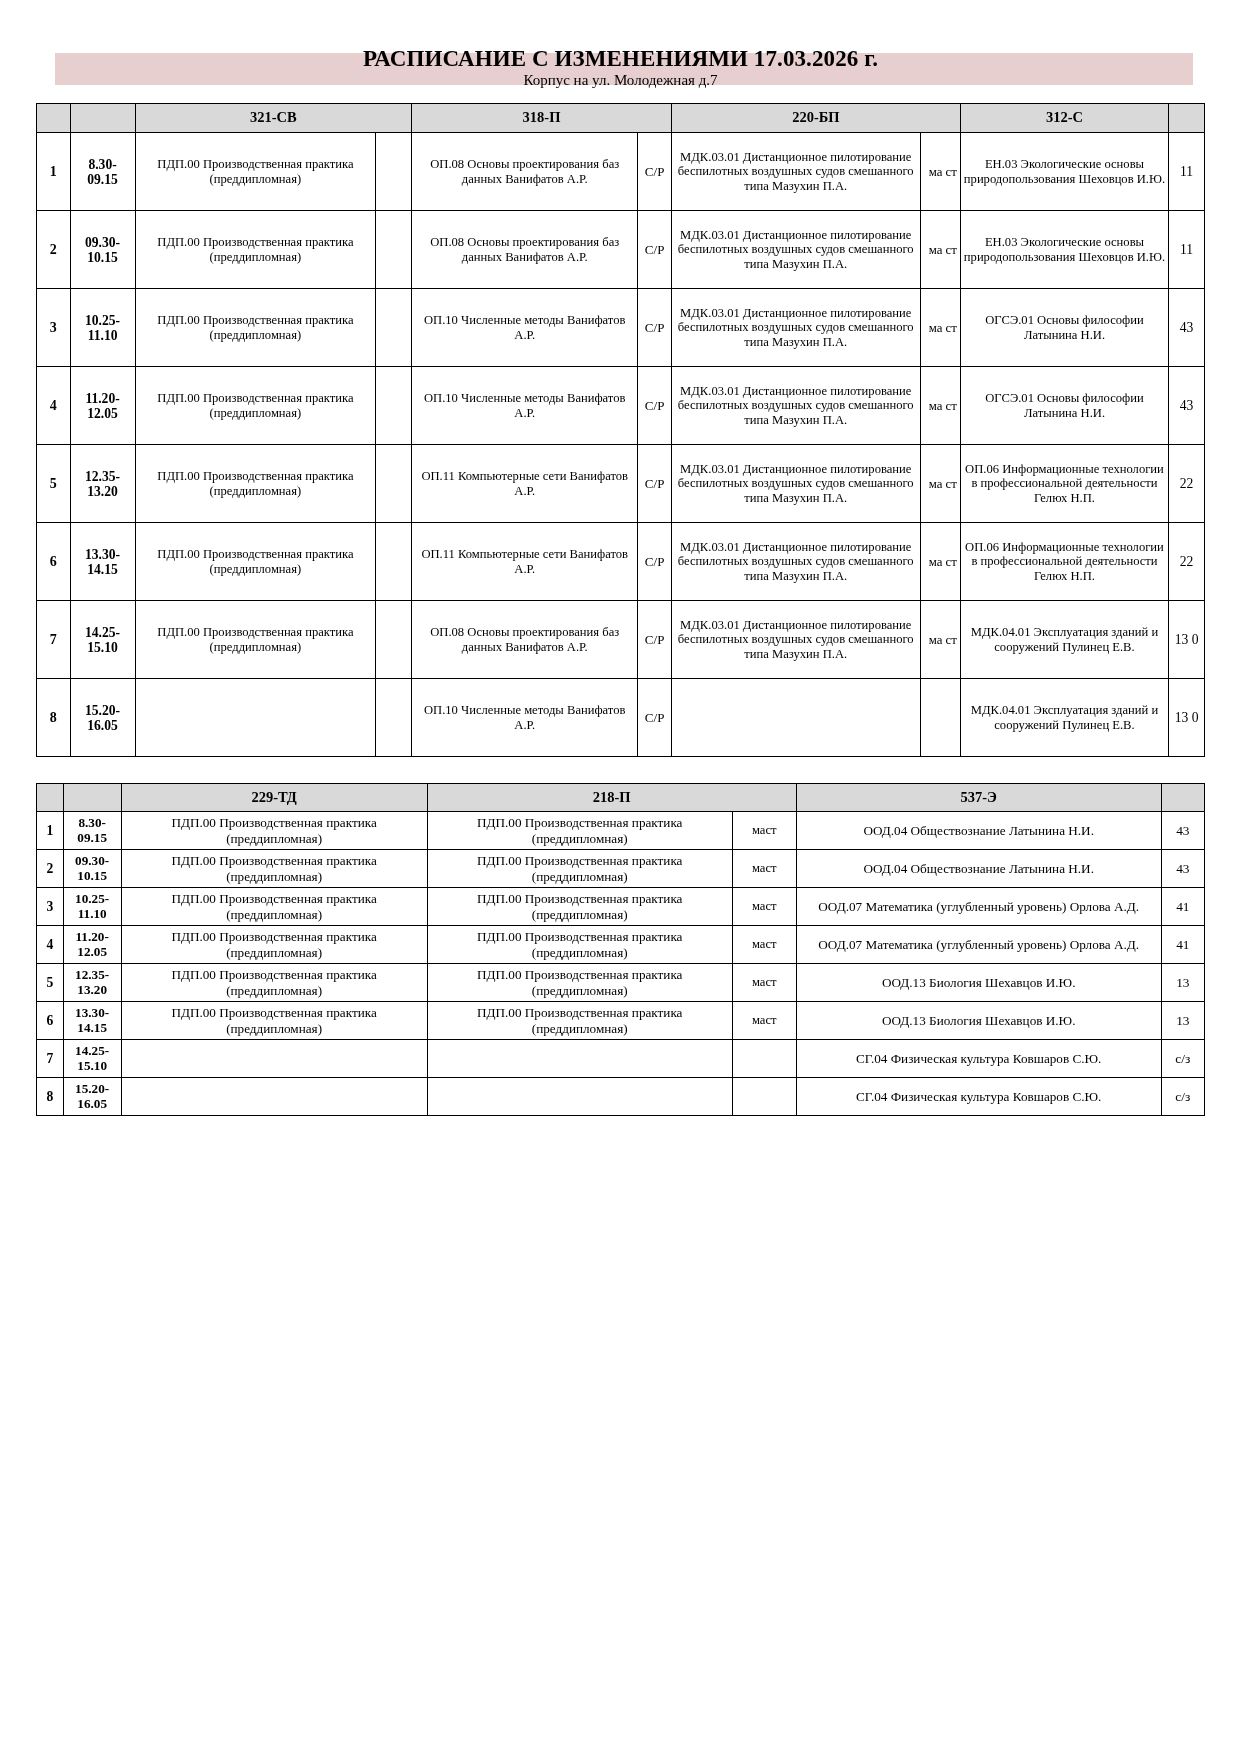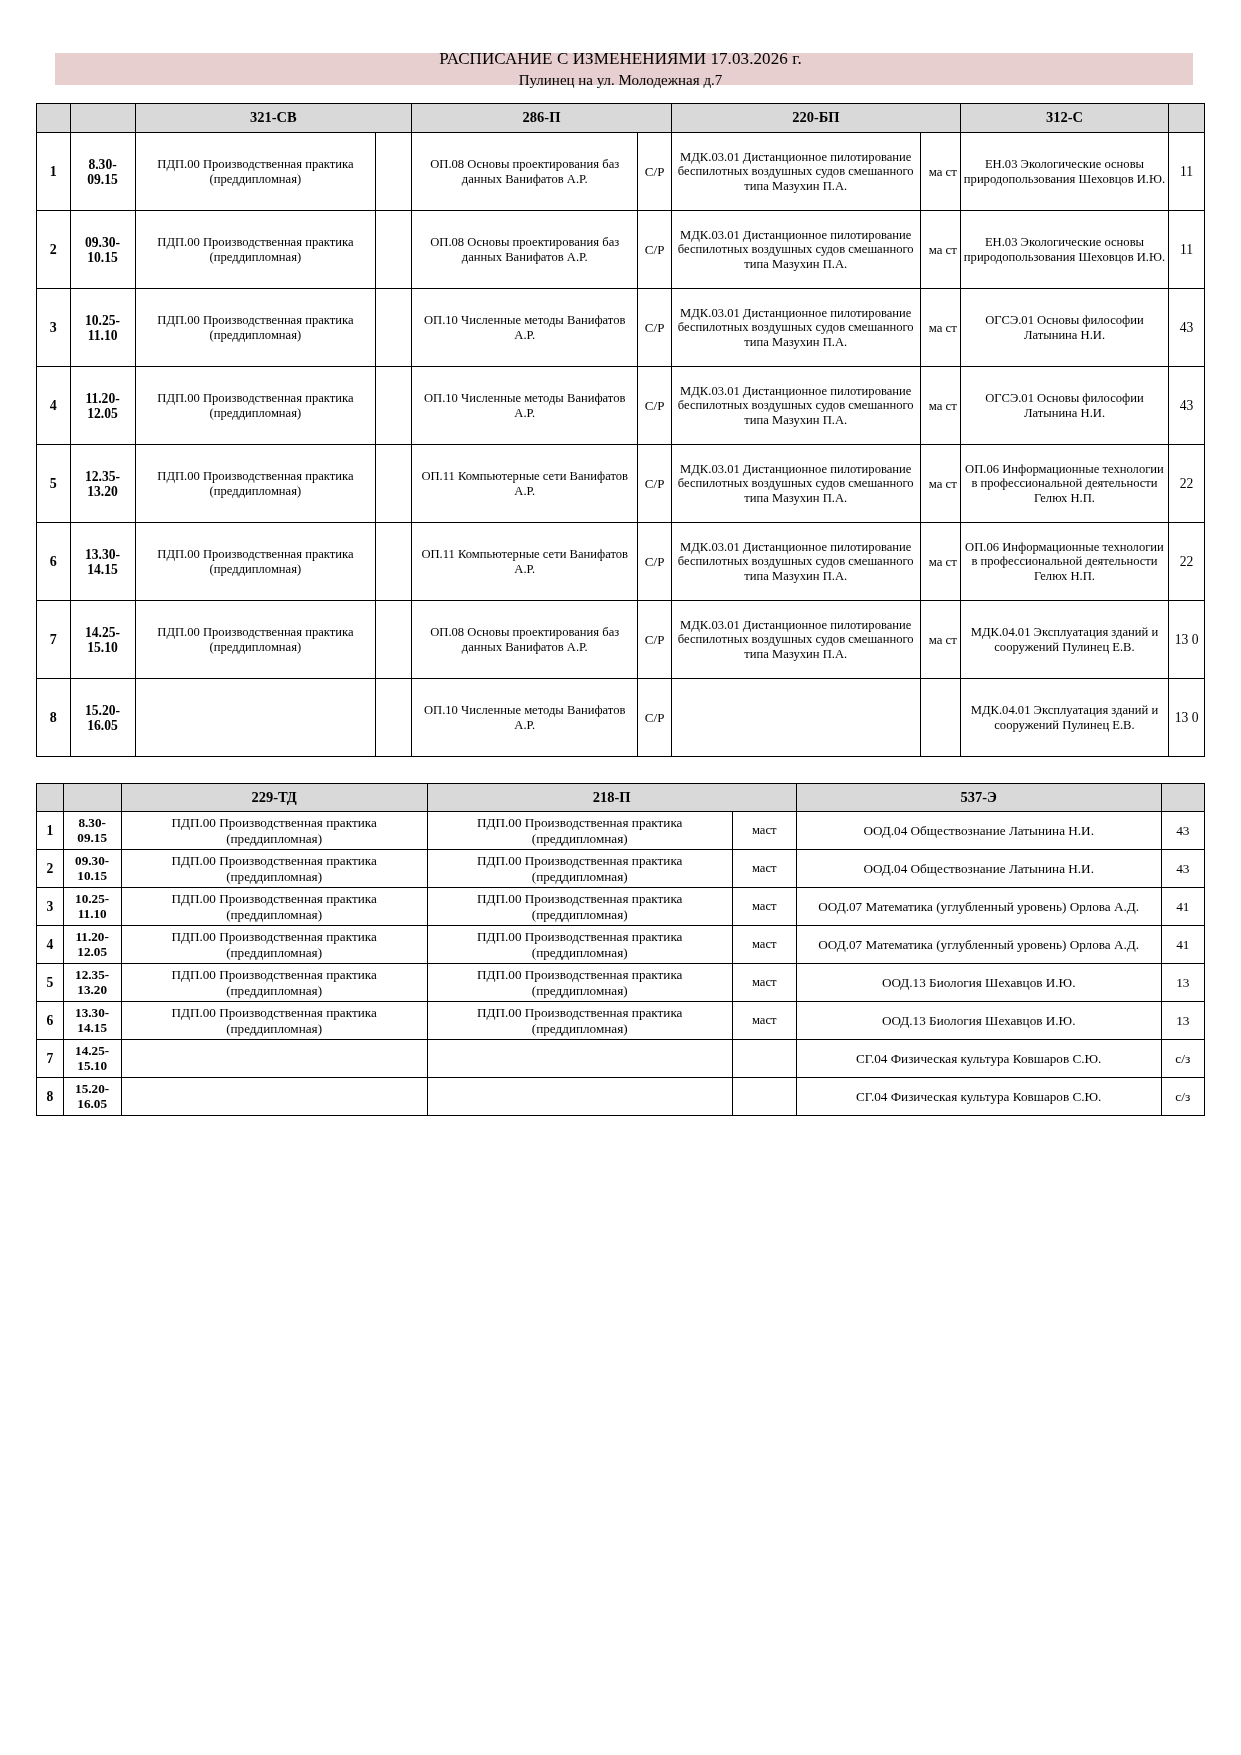--- a/index.html
+++ b/index.html
@@ -28,22 +28,22 @@
     width: 1138px;
     height: 32px;
     background: #e8cfcf;
   }
   .title-wrap {
     position: relative;
     text-align: center;
     z-index: 2;
   }
   .doc-title {
-    font-size: 17px;
-    font-weight: normal;
+    font-size: 23px;
+    font-weight: bold;
     line-height: 20px;
     margin: 9px 0 0 0;
     letter-spacing: 0.1px;
     text-align: center;
   }
   .doc-subtitle {
     font-size: 15px;
     line-height: 18px;
     margin: 2px 0 0 0;
   }
@@ -128,42 +128,42 @@
 </style>
 </head>
 <body>
 
 <div class="page">
 
   <div class="title-band"></div>
 
   <div class="title-wrap">
     <div class="doc-title">РАСПИСАНИЕ С ИЗМЕНЕНИЯМИ 17.03.2026 г.</div>
-    <div class="doc-subtitle">Пулинец на ул. Молодежная д.7</div>
+    <div class="doc-subtitle">Корпус на ул. Молодежная д.7</div>
   </div>
 
   <table class="sched t1">
     <colgroup>
       <col style="width:30px">
       <col style="width:58px">
       <col style="width:215px">
       <col style="width:32px">
       <col style="width:202px">
       <col style="width:30px">
       <col style="width:222px">
       <col style="width:36px">
       <col style="width:186px">
       <col style="width:32px">
     </colgroup>
     <tbody>
       <tr class="hdr">
         <td></td>
         <td></td>
         <td colspan="2">321-СВ</td>
-        <td colspan="2">286-П</td>
+        <td colspan="2">318-П</td>
         <td colspan="2">220-БП</td>
         <td>312-С</td>
         <td></td>
       </tr>
 
       <tr class="rowbody">
         <td class="num">1</td>
         <td class="time">8.30-09.15</td>
         <td class="tiny">ПДП.00 Производственная практика (преддипломная)</td>
         <td class="sr"></td>

